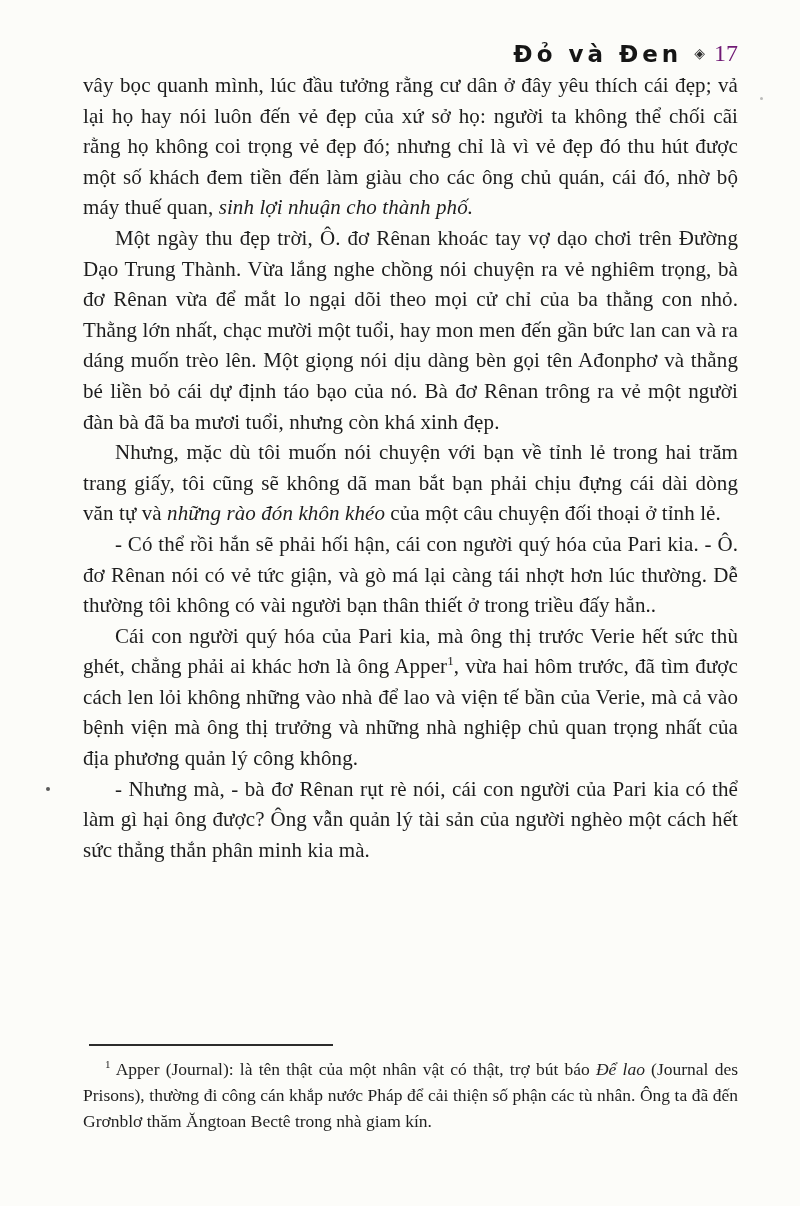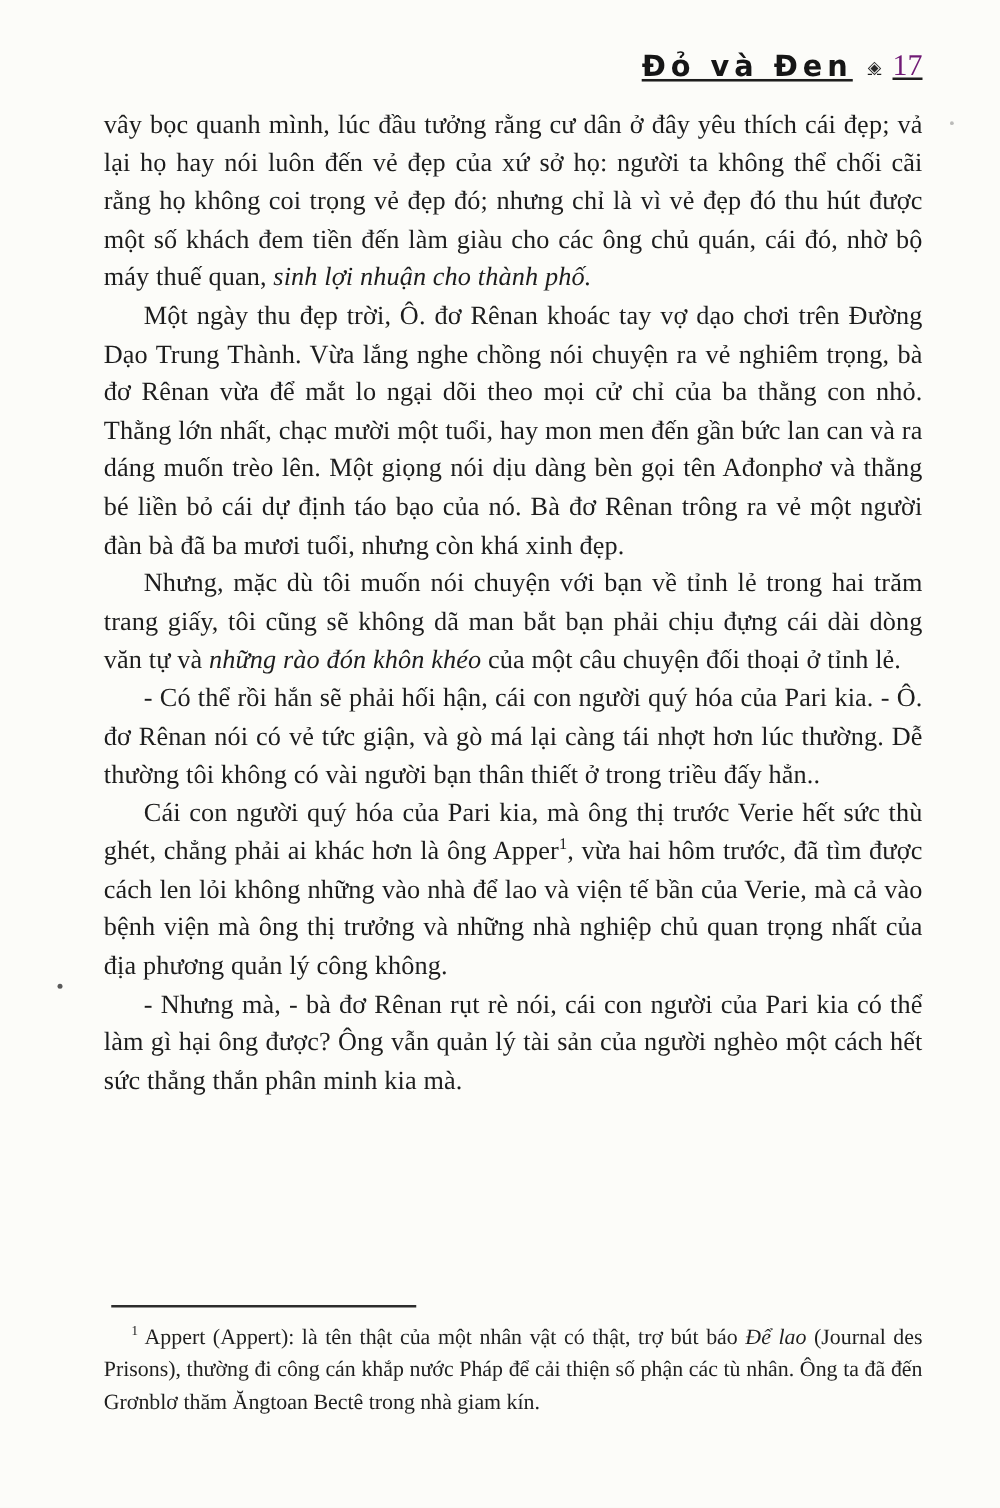--- a/index.html
+++ b/index.html
@@ -15,21 +15,20 @@
     color: #1d1d1d;
     overflow: hidden;
   }
 
   
   .running-header {
     position: absolute;
     top: 40px; right: 62px;
     display: flex; align-items: center;
     white-space: nowrap;
-    text-decoration: underline;
   }
   .book-title {
     font-family: "DejaVu Sans", sans-serif;
     font-weight: 700;
     font-size: 23px;
     letter-spacing: 4px;
     color: #161616;
     transform: scaleY(1.02);
   }
   .ornament {
@@ -39,21 +38,21 @@
   }
   .page-number {
     font-family: "Liberation Serif", serif;
     font-size: 24px;
     color: #701a75;
   }
 
   
   .body-text {
     position: absolute;
-    left: 83px; top: 84px;
+    left: 83px; top: 70px;
     width: 655px;
     font-size: 21px;
     line-height: 30.6px;
     text-align: justify;
     letter-spacing: 0.1px;
   }
   .body-text p { margin: 0; text-indent: 32px; }
   .body-text p.continued { text-indent: 0; }
   .it { font-style: italic; }
   .sup {
@@ -128,20 +127,20 @@
 
     <p>
       <span>- Nhưng mà, - bà đơ Rênan rụt rè nói, cái con người của Pari kia có thể làm gì hại ông được? Ông vẫn quản lý tài sản của người nghèo một cách hết sức thẳng thắn phân minh kia mà.</span>
     </p>
 
   </main>
 
   <footer class="footnote-block">
     <div class="footnote-rule"></div>
     <p class="footnote-text">
-      <span class="sup">1</span><span> Appert (Appert): là tên thật của một nhân vật có thật, trợ bút báo </span><span class="it">Để lao</span><span> (Journal des Prisons), thường đi công cán khắp nước Pháp để cải thiện số phận các tù nhân. Ông ta đã đến Grơnblơ thăm Ăngtoan Bectê trong nhà giam kín.</span>
+      <span class="sup">1</span><span> Apper (Journal): là tên thật của một nhân vật có thật, trợ bút báo </span><span class="it">Để lao</span><span> (Journal des Prisons), thường đi công cán khắp nước Pháp để cải thiện số phận các tù nhân. Ông ta đã đến Grơnblơ thăm Ăngtoan Bectê trong nhà giam kín.</span>
     </p>
   </footer>
 
   <span class="speck speck-1"></span>
   <span class="speck speck-2"></span>
 
 </div>
 
 </body></html>

